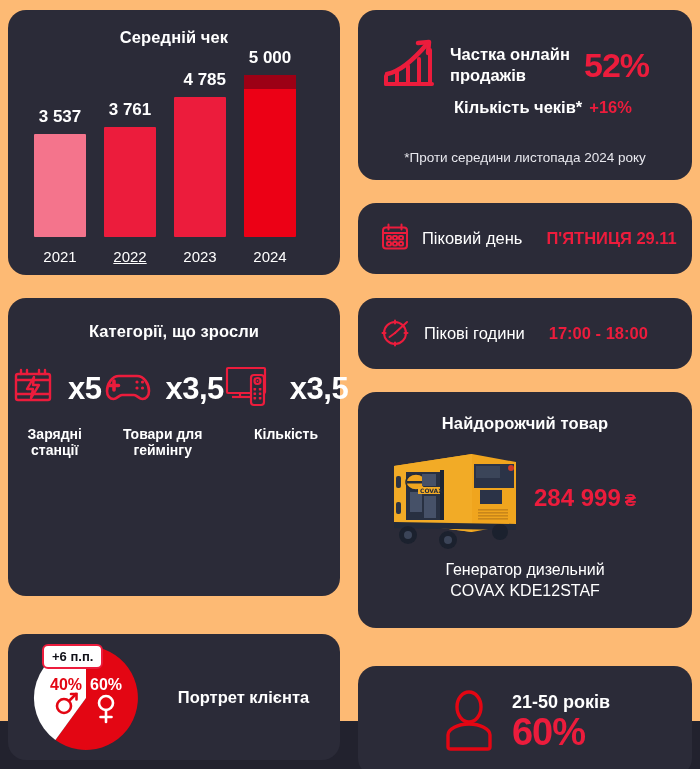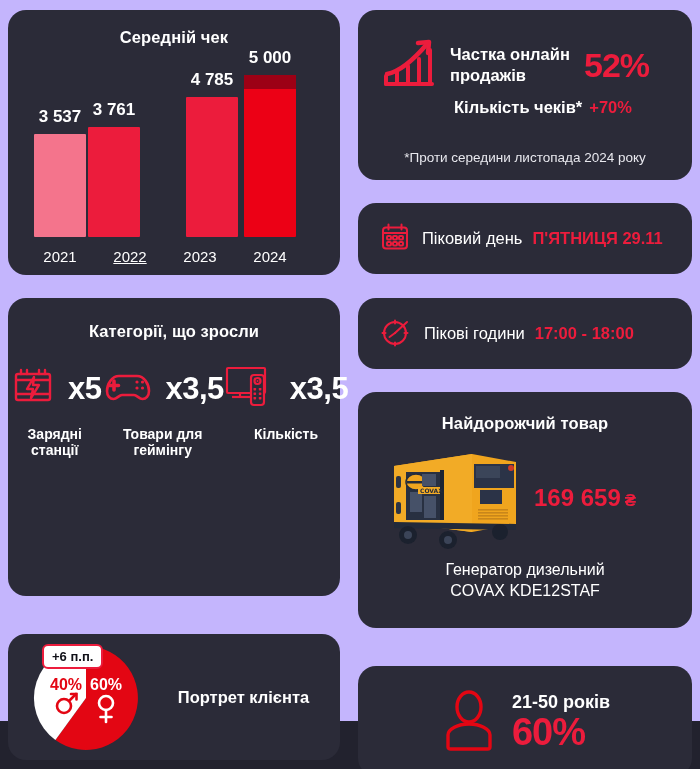--- a/index.html
+++ b/index.html
@@ -6,21 +6,21 @@
   * { box-sizing: border-box; margin: 0; padding: 0; }
   html, body {
     width: 700px; height: 769px;
     background: #22222e;
     font-family: "Liberation Sans", sans-serif;
     overflow: hidden;
   }
   .page {
     position: relative;
     width: 700px; height: 721px;
-    background: #c4b5fd;
+    background: #fdba74;
   }
   .panel {
     position: absolute;
     background: #2b2b38;
     border-radius: 18px;
   }
   .panel-title {
     text-align: center;
     color: #ffffff;
     font-size: 16.5px;
@@ -83,21 +83,21 @@
 
   
   #p-peakday { left: 358px; top: 203px; width: 334px; height: 71px; }
   #p-peakhours { left: 358px; top: 298px; width: 334px; height: 71px; }
   .icon-row {
     position: absolute; left: 22px; top: 0; height: 100%;
     display: flex; align-items: center;
   }
   .icon-row .ico { flex: 0 0 auto; margin-right: 12px; display: block; }
   .icon-row .lbl { color: #ffffff; font-size: 16.5px; font-weight: normal; }
-  .icon-row .val { color: #ec1c3c; font-size: 16.5px; font-weight: bold; margin-left: 10px; }
+  .icon-row .val { color: #ec1c3c; font-size: 16.5px; font-weight: bold; margin-left: 24px; }
 
   
   #p-cats { left: 8px; top: 298px; width: 332px; height: 298px; }
   #p-cats .panel-title { margin-top: 24px; }
   .cat-grid {
     position: absolute; left: 0; top: 60px; width: 332px;
     display: grid; grid-template-columns: 1fr 1fr 1fr;
   }
   .cat { display: flex; flex-direction: column; align-items: center; }
   .cat-top { display: flex; align-items: center; height: 62px; }
@@ -154,27 +154,27 @@
   <div class="panel" id="p-avgcheck">
     <div class="panel-title">Середній чек</div>
     <div class="chart">
 
       <div class="bar-wrap" style="left:26px;">
         <div class="bar-value">3 537</div>
         <div class="bar" style="height:103px; background:#f4748c;"></div>
       </div>
       <div class="bar-label" style="left:22px;">2021</div>
 
-      <div class="bar-wrap" style="left:80px;text-align:right;">
+      <div class="bar-wrap" style="left:96px;text-align:right;">
         <div class="bar-value">3 761</div>
         <div class="bar" style="height:110px;"></div>
       </div>
       <div class="bar-label" style="left:92px;text-decoration:underline;">2022</div>
 
-      <div class="bar-wrap" style="left:178px;">
+      <div class="bar-wrap" style="left:166px;align-items:flex-end;">
         <div class="bar-value">4 785</div>
         <div class="bar" style="height:140px;"></div>
       </div>
       <div class="bar-label" style="left:162px;">2023</div>
 
       <div class="bar-wrap" style="left:236px;">
         <div class="bar-value">5 000</div>
         <div class="bar" style="height:162px; background:#ec0015;">
           <div class="cap"></div>
         </div>
@@ -198,21 +198,21 @@
             <path d="M7 40 C18 38 30 30 47 10" stroke-width="4.5"></path>
             <path d="M38 9 L49 8 L48 19" stroke-width="4.5" stroke-linejoin="round"></path>
           </g>
         </svg>
       </span>
       <span class="online-label">Частка онлайн продажів</span>
       <span class="online-big">52%</span>
     </div>
     <div class="online-row" id="online-second">
       <span class="lbl">Кількість чеків*</span>
-      <span class="val">+70%</span>
+      <span class="val">+16%</span>
     </div>
     <div class="footnote">*Проти середини листопада 2024 року</div>
   </div>
 
   <div class="panel" id="p-peakday">
     <div class="icon-row">
       <span class="ico">
         <svg width="30" height="30" viewBox="0 0 30 30">
           <g stroke="#ec1c3c" fill="none" stroke-width="2">
             <rect x="3" y="5.5" width="24" height="21" rx="3"></rect>
@@ -366,21 +366,21 @@
 
             <ellipse cx="32" cy="95" rx="9" ry="9" fill="#1b212e"></ellipse>
             <ellipse cx="32" cy="95" rx="4" ry="4" fill="#3b4458"></ellipse>
             <ellipse cx="72" cy="100" rx="9" ry="9" fill="#1b212e"></ellipse>
             <ellipse cx="72" cy="100" rx="4" ry="4" fill="#3b4458"></ellipse>
             <ellipse cx="124" cy="92" rx="8" ry="8" fill="#1b212e"></ellipse>
           </g>
         </svg>
       </span>
       <span class="prod-price">
-        <span>169 659</span><span class="cur">₴</span>
+        <span>284 999</span><span class="cur">₴</span>
       </span>
     </div>
     <div class="prod-name">
       <div>Генератор  дизельний</div>
       <div>COVAX  KDE12STAF</div>
     </div>
   </div>
 
   <div class="panel" id="p-portrait">
     <div class="pie-holder">

